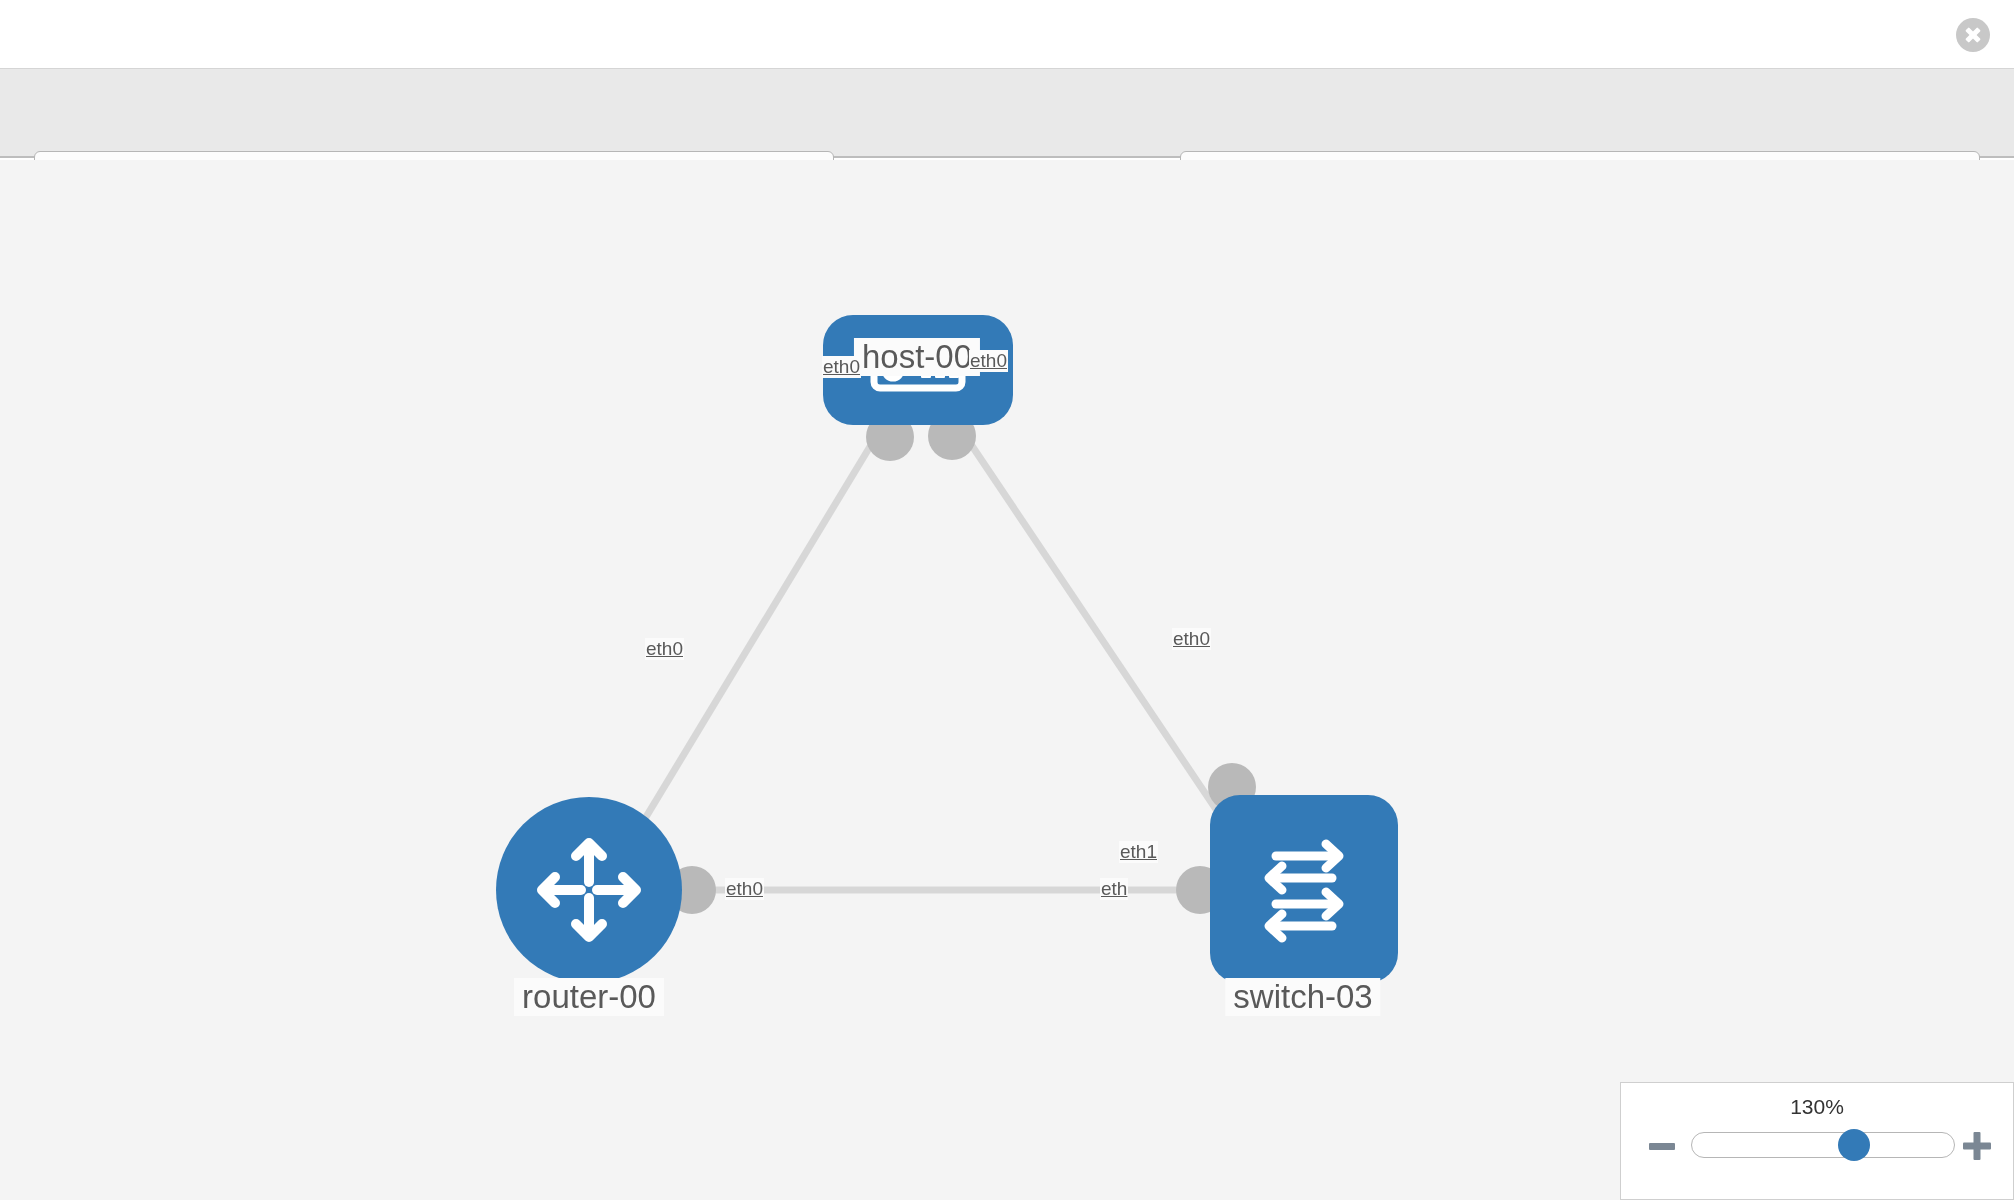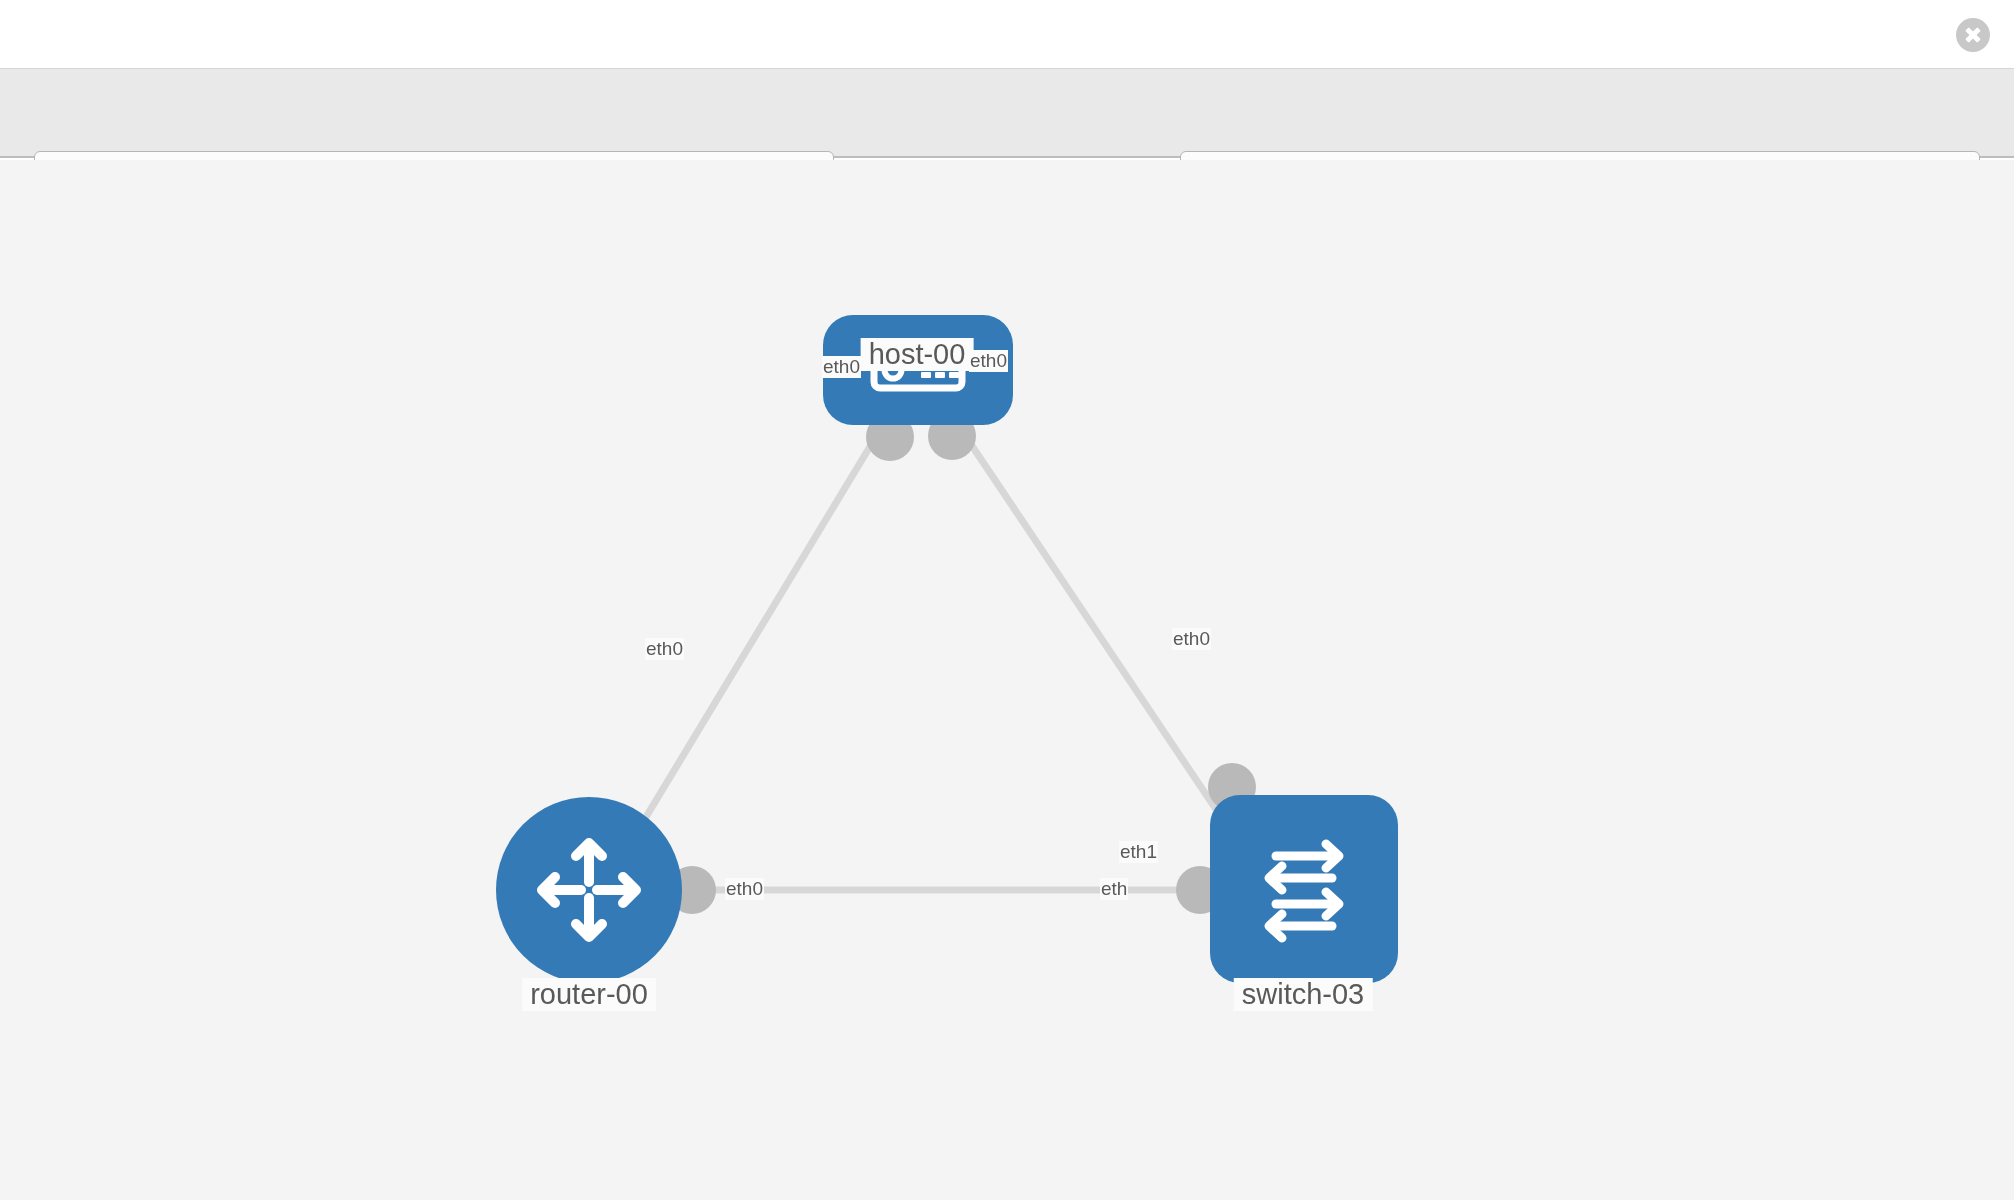--- a/index.html
+++ b/index.html
@@ -74,32 +74,33 @@
   #canvas {
     position: absolute; left: 0; top: 160px;
     width: 2014px; height: 1040px;
     background: #f4f4f4;
     overflow: hidden;
   }
   #topology-svg { position:absolute; left:0; top:0; width:2014px; height:1040px; }
 
   .node-label {
     position: absolute;
-    font-size: 29px; color: #595959;
+    font-size: 33px; color: #595959;
     background: #fbfbfb;
     white-space: nowrap;
     padding: 0 8px;
     transform: translateX(-50%);
   }
   .port-label {
     position: absolute;
     font-size: 19px; color: #595959;
     background: #fbfbfb;
     white-space: nowrap;
     padding: 0 1px;
+    text-decoration: underline;
   }
 
   
   #zoom-panel {
     position: absolute; left: 1620px; top: 1082px;
     width: 394px; height: 118px;
     background: #ffffff;
     border: 1px solid #cfcfcf;
   }
   #zoom-level {
@@ -242,14 +243,22 @@
 
     <div class="port-label" style="left:822px; top:196px;">eth0</div>
     <div class="port-label" style="left:969px; top:190px;">eth0</div>
     <div class="port-label" style="left:645px; top:478px;">eth0</div>
     <div class="port-label" style="left:1172px; top:468px;">eth0</div>
     <div class="port-label" style="left:725px; top:718px;">eth0</div>
     <div class="port-label" style="left:1100px; top:718px;">eth</div>
     <div class="port-label" style="left:1119px; top:681px;">eth1</div>
   </div>
 
+  <div id="zoom-panel">
+    <div id="zoom-level">130%</div>
+    <div id="zoom-minus-button"></div>
+    <div id="zoom-slider-track">
+      <div id="zoom-slider-thumb"></div>
+    </div>
+    <div id="zoom-plus-button"></div>
+  </div>
 
 </div>
 
 </body></html>

